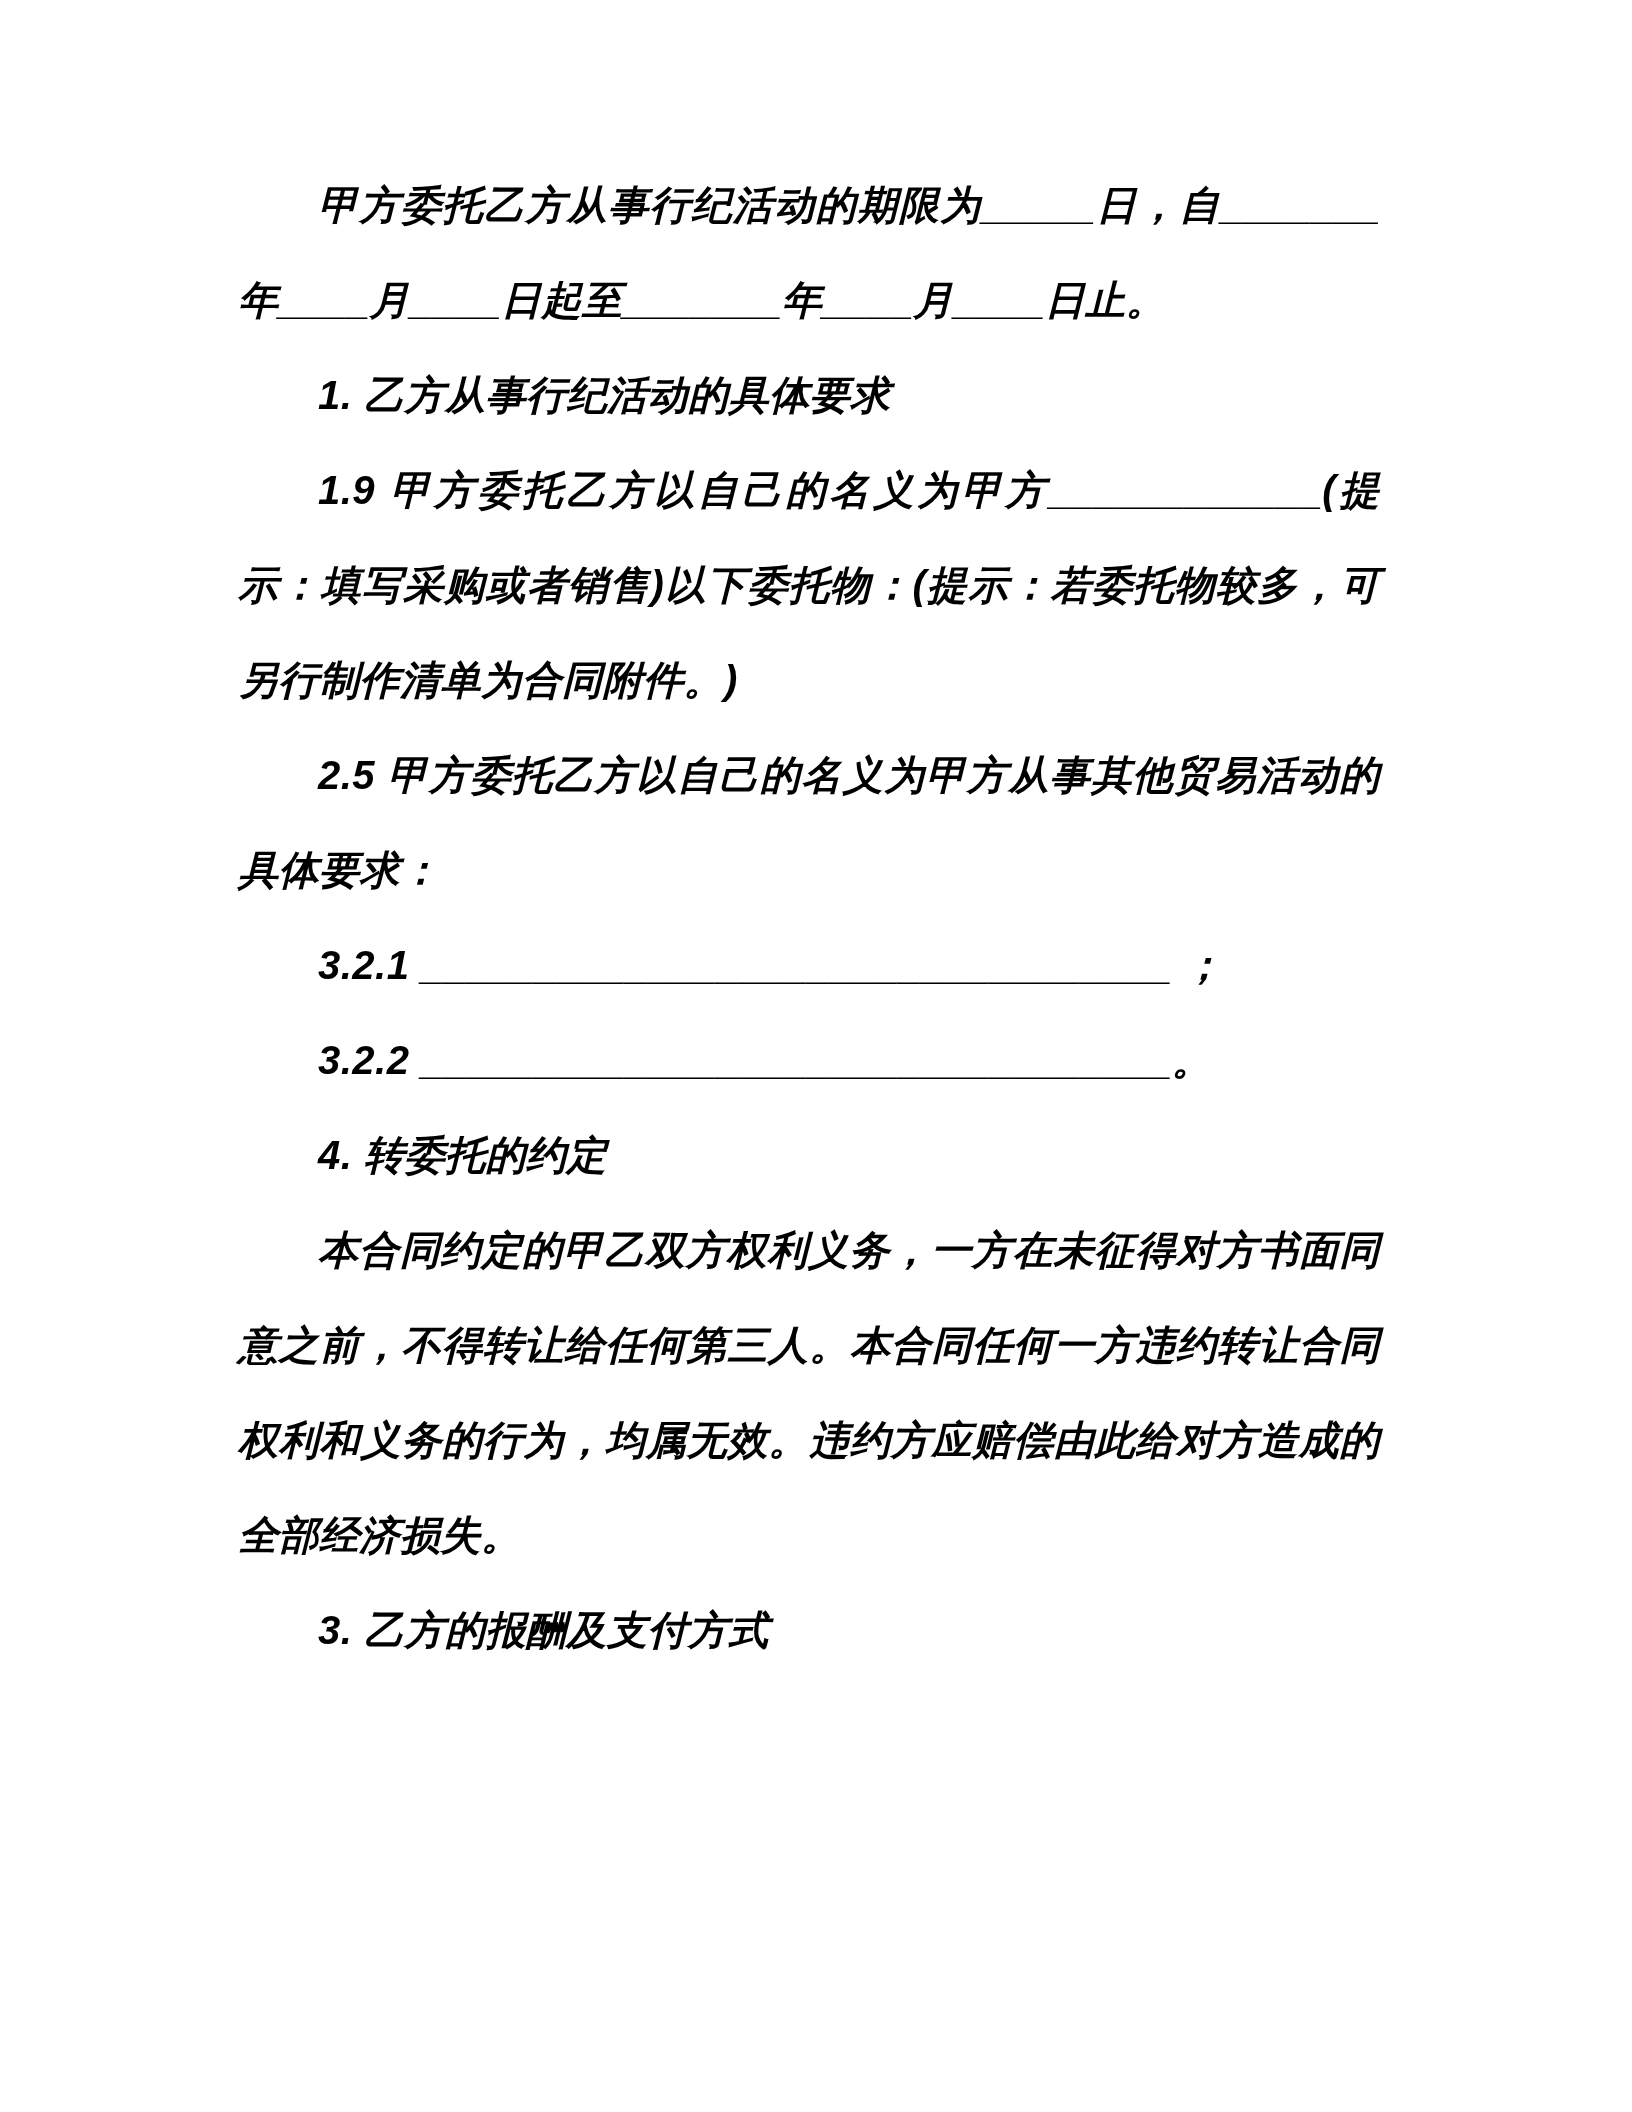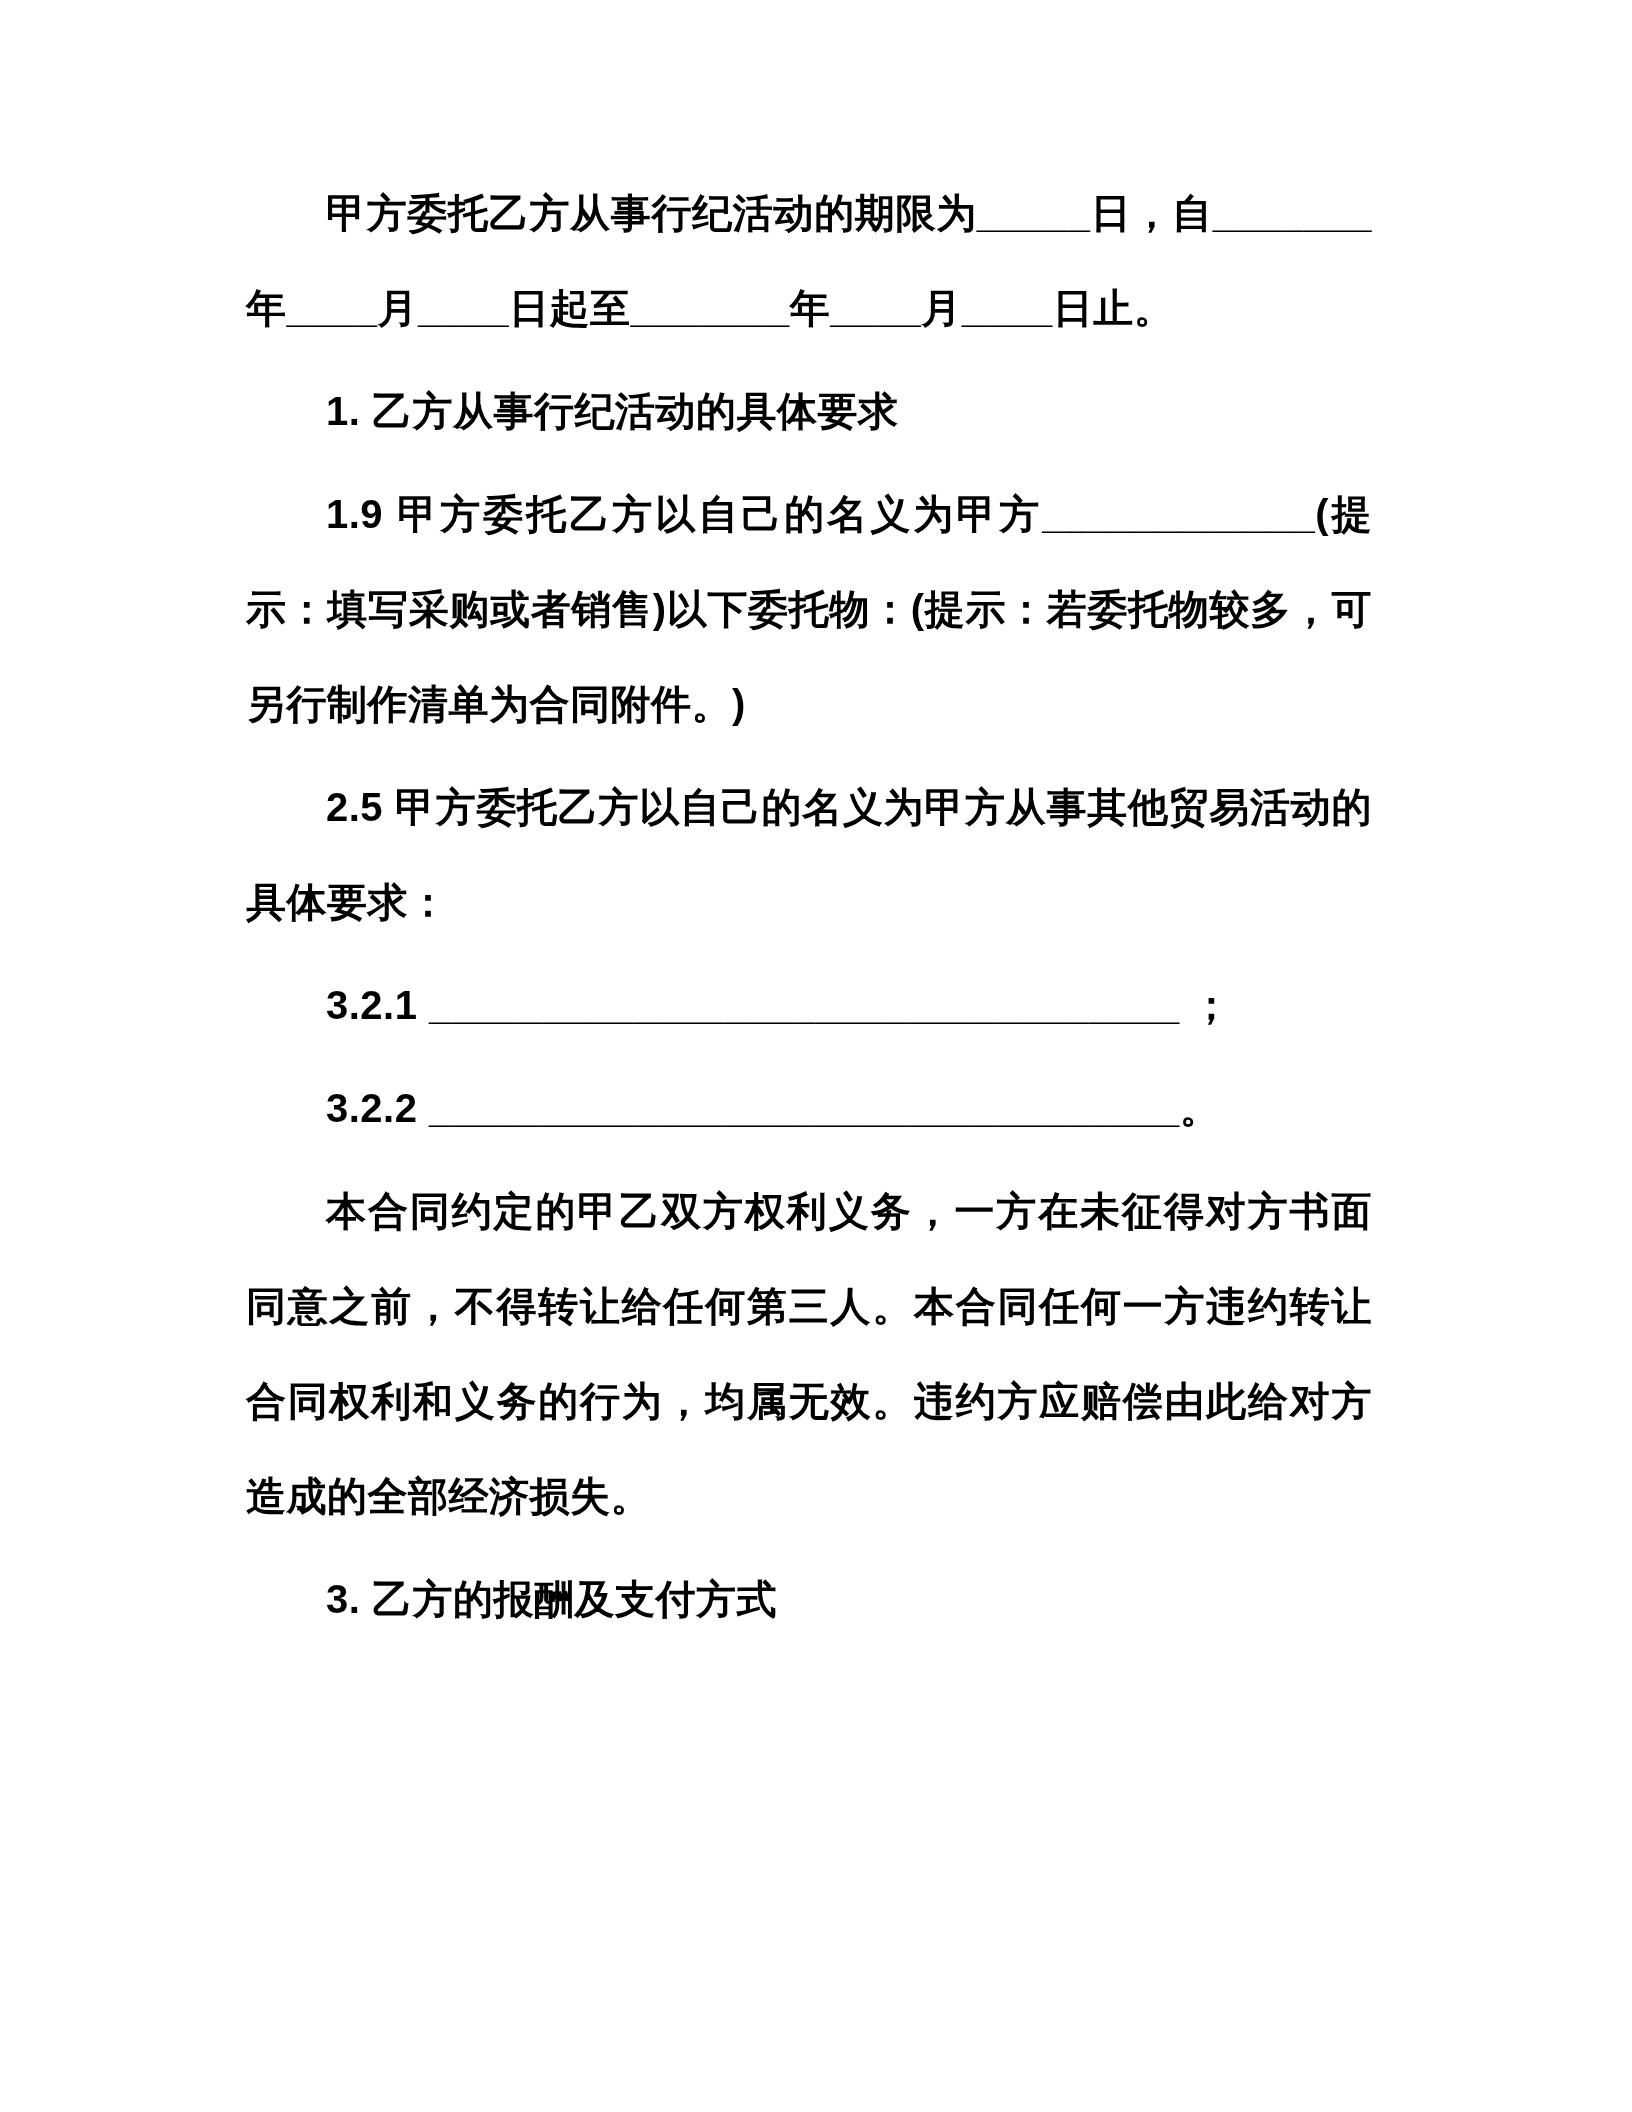--- a/index.html
+++ b/index.html
@@ -15,32 +15,34 @@
     color: #000000;
     box-sizing: border-box;
     padding: 158px 252px 0 238px;
     font-family: "Liberation Sans", sans-serif;
     font-weight: 700;
     font-size: 40px;
     line-height: 95px;
     overflow: hidden;
   }
   .para {
-    margin: 8px;
+    margin: 0;
     text-align: justify;
     text-indent: 2em;
     word-break: break-all;
     letter-spacing: 0.5px;
+    font-style: italic;
   }
 </style>
 </head>
 <body>
 
 <div class="page">
   <p class="para">甲方委托乙方从事行纪活动的期限为_____日，自_______年____月____日起至_______年____月____日止。</p>
   <p class="para">1. 乙方从事行纪活动的具体要求</p>
   <p class="para">1.9 甲方委托乙方以自己的名义为甲方____________(提示：填写采购或者销售)以下委托物：(提示：若委托物较多，可另行制作清单为合同附件。)</p>
   <p class="para">2.5 甲方委托乙方以自己的名义为甲方从事其他贸易活动的具体要求：</p>
   <p class="para">3.2.1 _________________________________ ；</p>
   <p class="para">3.2.2 _________________________________。</p>
+  <p class="para">4. 转委托的约定</p>
   <p class="para">本合同约定的甲乙双方权利义务，一方在未征得对方书面同意之前，不得转让给任何第三人。本合同任何一方违约转让合同权利和义务的行为，均属无效。违约方应赔偿由此给对方造成的全部经济损失。</p>
   <p class="para">3. 乙方的报酬及支付方式</p>
 </div>
 
 </body></html>

